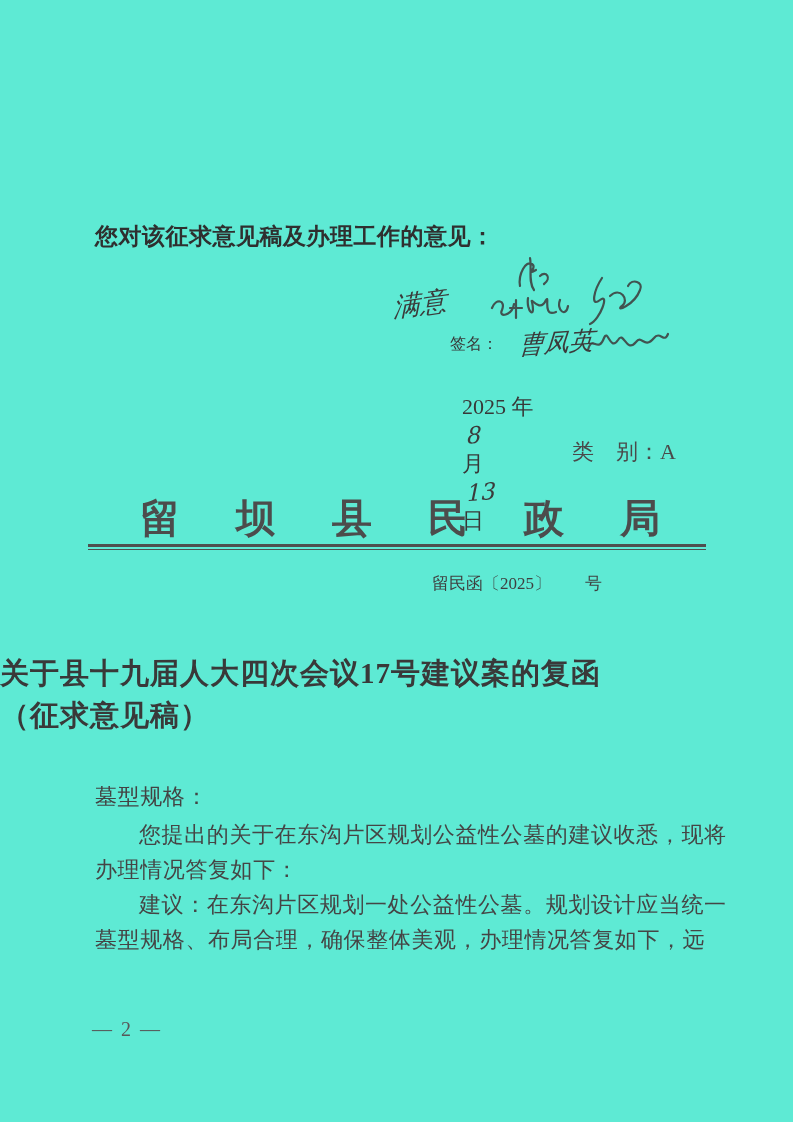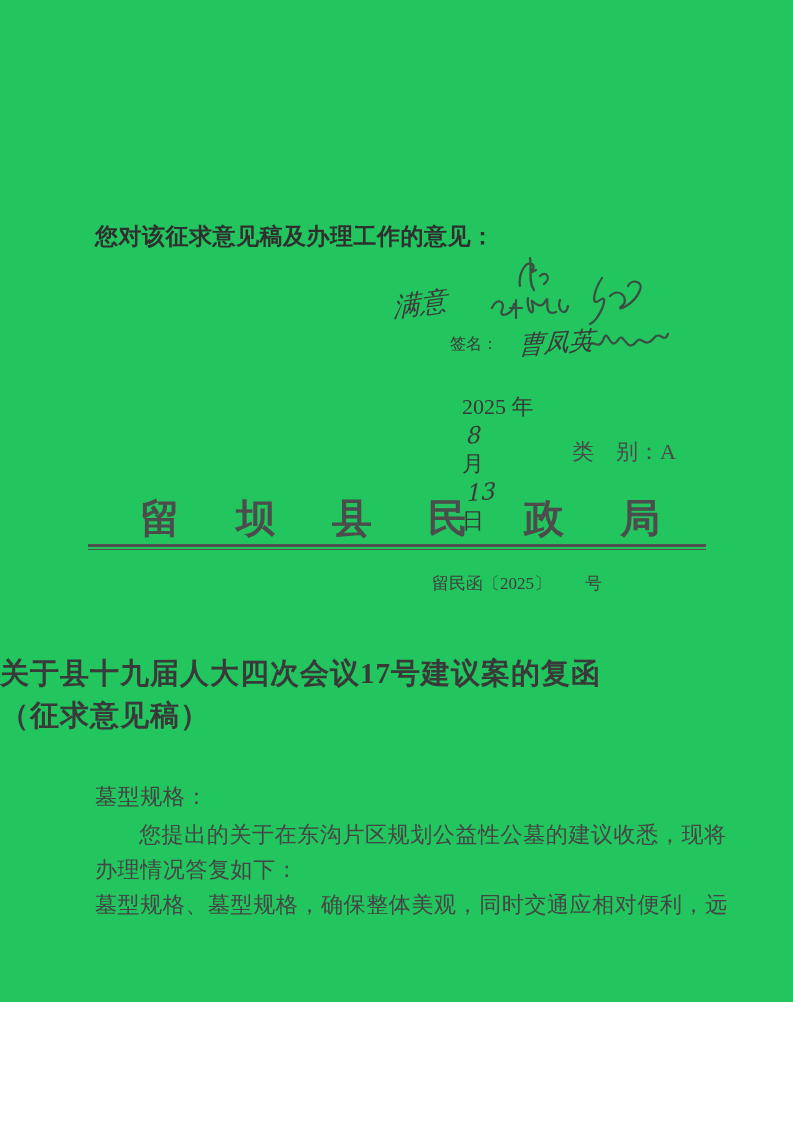--- a/index.html
+++ b/index.html
@@ -1,20 +1,20 @@
 <!DOCTYPE html>
 <html><head>
 <meta charset="utf-8">
 <style>
   html, body { margin: 0; padding: 0; background: #ffffff; }
   .page {
     position: relative;
     width: 793px;
-    height: 1002px;
-    background: #22c55e;
+    height: 1122px;
+    background: #5eead4;
     overflow: hidden;
     font-family: "Liberation Serif", "DejaVu Serif", serif;
     color: #414141;
   }
   .abs { position: absolute; white-space: pre; }
 
   
   .prompt {
     left: 95px; top: 221px;
     font-family: "Liberation Sans", "DejaVu Sans", sans-serif;
@@ -124,18 +124,19 @@
   <div class="title-line title2">（征求意见稿）</div>
 
   <div class="abs salutation">墓型规格：</div>
 
   <div class="para para1">
     <div class="bodyline indent">您提出的关于在东沟片区规划公益性公墓的建议收悉，现将</div>
     <div class="bodyline">办理情况答复如下：</div>
   </div>
 
   <div class="para para2">
-    <div class="bodyline">墓型规格、墓型规格，确保整体美观，同时交通应相对便利，远</div>
+    <div class="bodyline indent">建议：在东沟片区规划一处公益性公墓。规划设计应当统一</div>
+    <div class="bodyline">墓型规格、布局合理，确保整体美观，办理情况答复如下，远</div>
   </div>
 
   <div class="abs pagenum">— 2 —</div>
 
 </div>
 
 </body></html>

